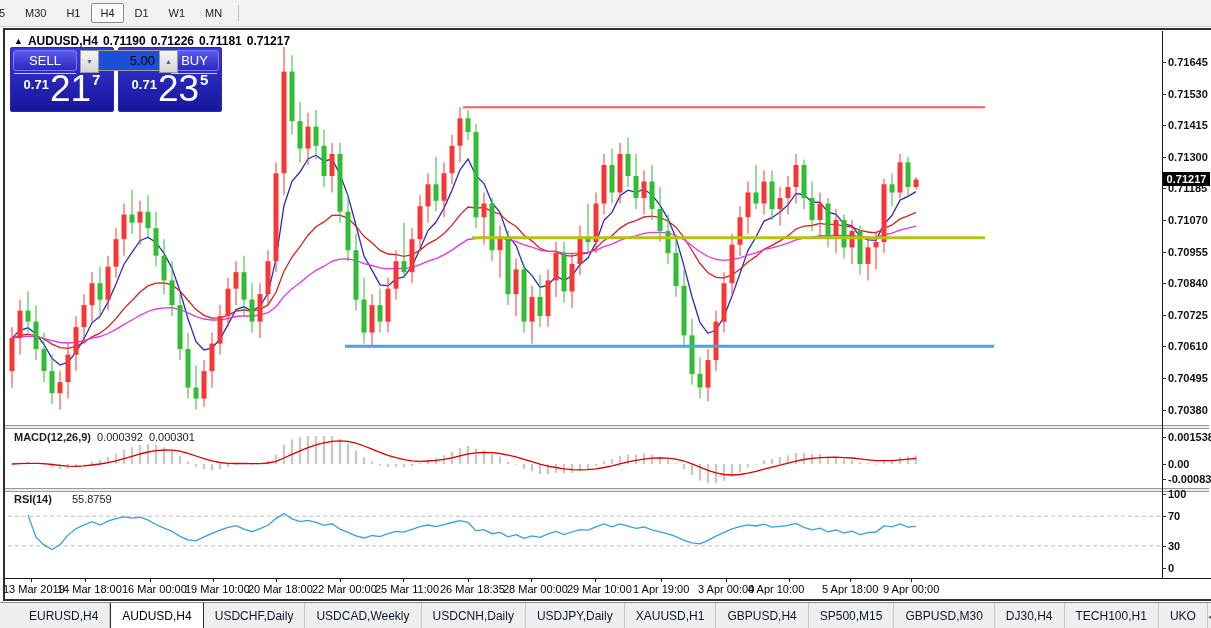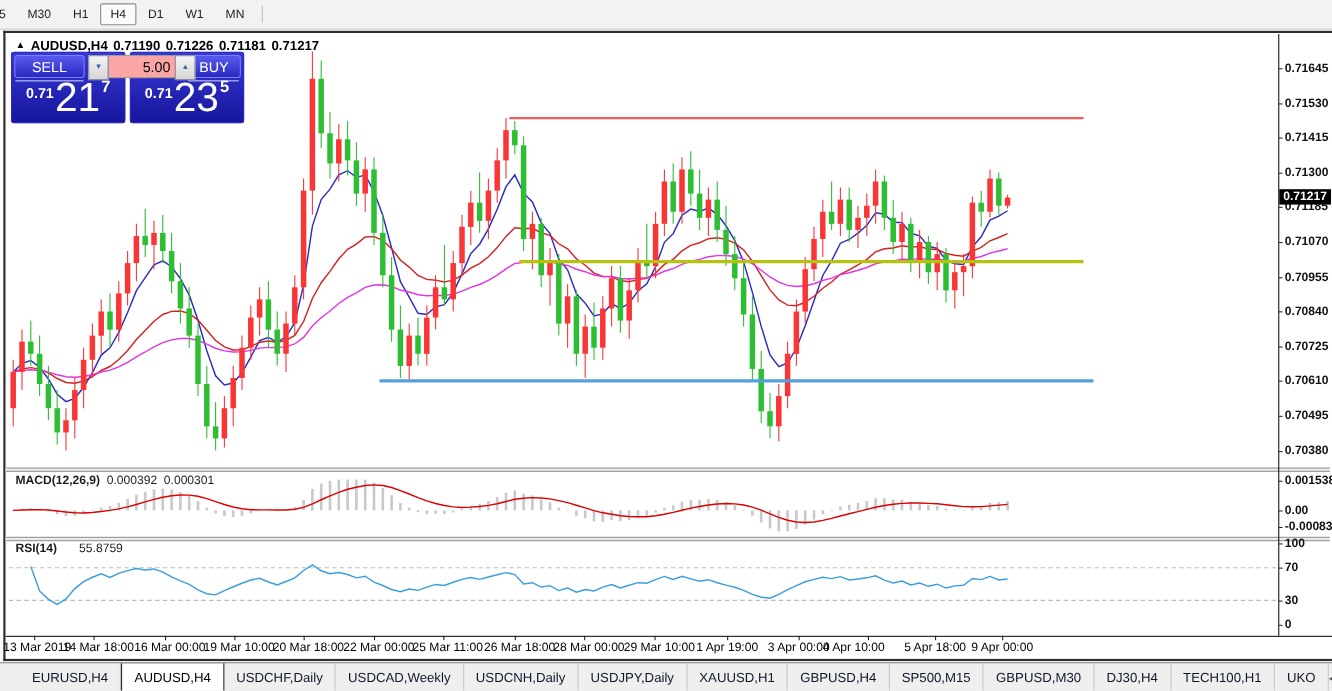--- a/index.html
+++ b/index.html
@@ -26,21 +26,21 @@
   .tp-box.left{left:0;} .tp-box.right{left:108px;}
   .tp-btn{position:absolute;top:3px;height:19px;border-radius:3px;color:#fff;font-size:13px;
           display:flex;align-items:center;justify-content:center;cursor:pointer;
           background:linear-gradient(#5a5aee,#2a2ac2);border:1px solid #7d7dfd;}
   .tp-btn.sell{left:3px;width:62px;}
   .tp-btn.buy{left:160px;width:47px;}
   .tp-underline{position:absolute;top:26px;height:1px;background:#c8caff;}
   .vol-ctl{position:absolute;left:70px;top:3px;height:21px;display:flex;}
   .vol-spin{width:17px;height:21px;background:linear-gradient(#f4f4f4,#d6d6d6);border:1px solid #9a9a9a;
             font-size:7px;color:#4664a8;display:flex;align-items:center;justify-content:center;cursor:pointer;}
-  .vol-input{width:52px;height:19px;background:#fca5a5;border-top:1px solid #9a9a9a;border-bottom:1px solid #9a9a9a;
+  .vol-input{width:52px;height:19px;background:#1d4ed8;border-top:1px solid #9a9a9a;border-bottom:1px solid #9a9a9a;
              font-size:13px;color:#000;text-align:right;padding:0 4px;line-height:19px;}
   .tp-price{position:absolute;bottom:4px;left:0;width:100%;color:#fff;display:flex;
             align-items:flex-end;justify-content:center;line-height:1;}
   .tp-price .small{font-size:13px;font-weight:700;margin-bottom:16px;}
   .tp-price .big{font-size:37px;font-weight:400;margin:0 1px;}
   .tp-price .sup{font-size:15px;font-weight:700;align-self:flex-start;margin-top:2px;}
   
   .pane-sep{position:absolute;left:5px;width:1204px;height:2px;background:#ececec;
             border-top:1px solid #9a9a9a;border-bottom:1px solid #9a9a9a;}
   .plot-right-border{position:absolute;left:1162px;top:31px;width:1px;height:547px;background:#1a1a1a;}
@@ -552,21 +552,21 @@
       <div class="time-label" style="left: 122px;">16 Mar 00:00</div>
       <div class="time-tick" style="left: 213px;"></div>
       <div class="time-label" style="left: 185px;">19 Mar 10:00</div>
       <div class="time-tick" style="left: 276px;"></div>
       <div class="time-label" style="left: 248px;">20 Mar 18:00</div>
       <div class="time-tick" style="left: 340px;"></div>
       <div class="time-label" style="left: 312px;">22 Mar 00:00</div>
       <div class="time-tick" style="left: 403px;"></div>
       <div class="time-label" style="left: 375px;">25 Mar 11:00</div>
       <div class="time-tick" style="left: 468px;"></div>
-      <div class="time-label" style="left: 440px;">26 Mar 18:00</div>
+      <div class="time-label" style="left: 440px;">26 Mar 18:35</div>
       <div class="time-tick" style="left: 531px;"></div>
       <div class="time-label" style="left: 503px;">28 Mar 00:00</div>
       <div class="time-tick" style="left: 595px;"></div>
       <div class="time-label" style="left: 567px;">29 Mar 10:00</div>
       <div class="time-tick" style="left: 661px;"></div>
       <div class="time-label" style="left: 633px;">1 Apr 19:00</div>
       <div class="time-tick" style="left: 726px;"></div>
       <div class="time-label" style="left: 698px;">3 Apr 00:00</div>
       <div class="time-tick" style="left: 789px;"></div>
       <div class="time-label" style="left: 748px; text-align: center;">4 Apr 10:00</div>

